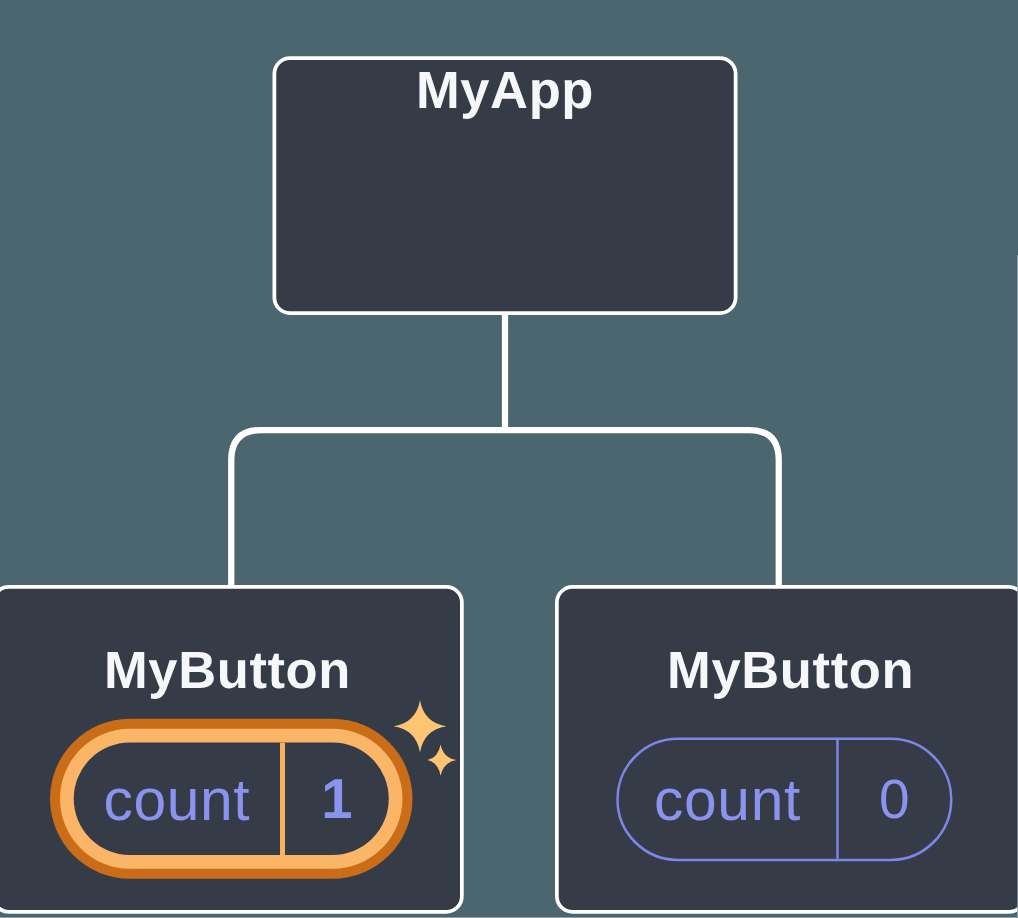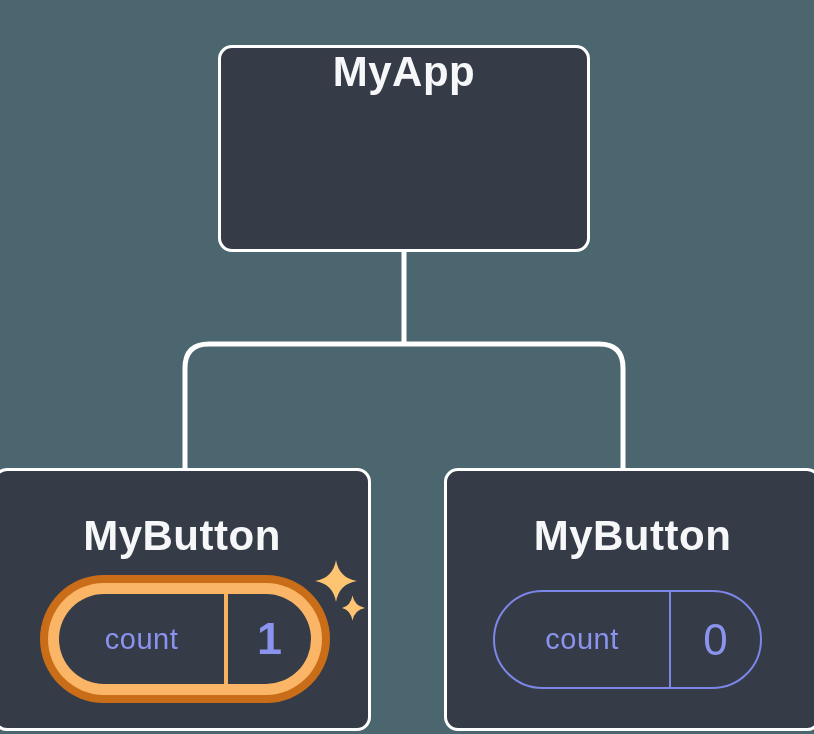--- a/index.html
+++ b/index.html
@@ -130,21 +130,21 @@
     flex: 1;
     display: flex; align-items: center; justify-content: center;
   }
   .divider-plain {
     width: 2px;
     background: var(--accent-purple);
   }
 
   .state-name {
     color: var(--purple-text);
-    font-size: 29px;
+    font-size: 47px;
     letter-spacing: 0.5px;
   }
   .state-value {
     color: var(--purple-text);
     font-size: 44px;
   }
   .state-value-bold {
     color: var(--purple-text);
     font-size: 45px;
     font-weight: bold;

